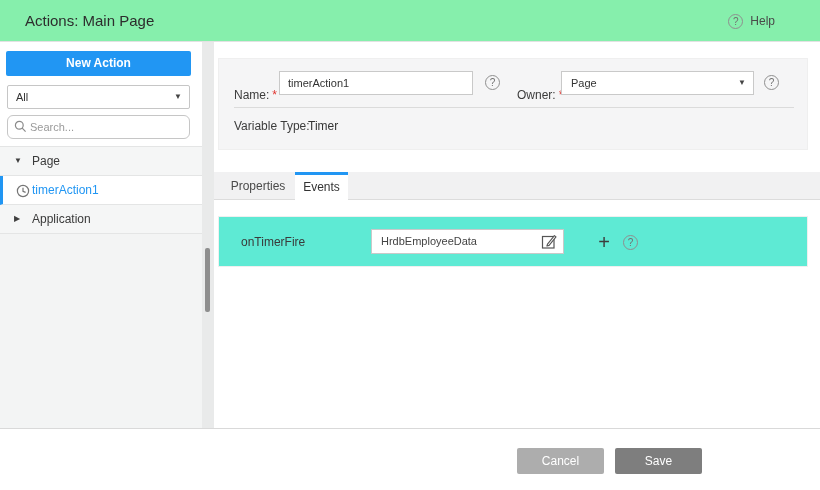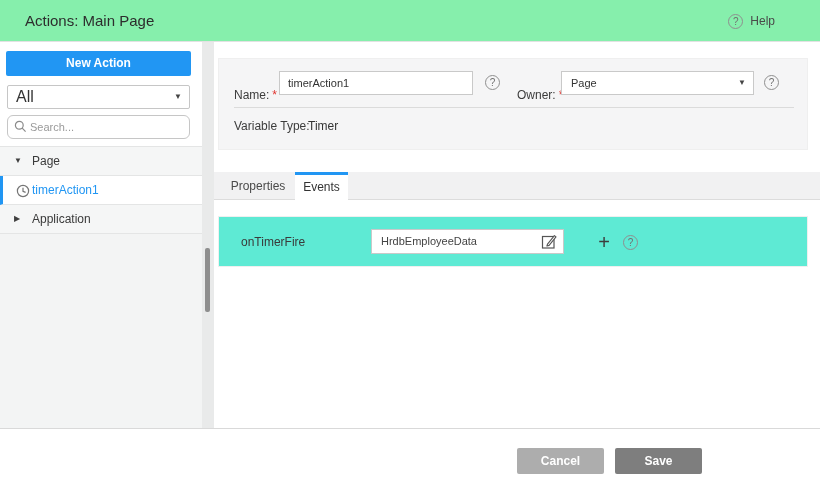--- a/index.html
+++ b/index.html
@@ -11,21 +11,21 @@
   .header { position:absolute; left:0; top:0; width:820px; height:42px; background:#86efac; border-bottom:1px solid #E2E2E2; }
   .header-title { position:absolute; left:25px; top:0; line-height:42px; font-size:15px; color:#2d2d2d; }
   .help-link { position:absolute; right:45px; top:0; height:42px; display:flex; align-items:center; gap:7px; cursor:pointer; }
   .help-circle { display:inline-block; width:15px; height:15px; border:1px solid #8F8F8F; border-radius:50%; color:#707070; font-size:10px; line-height:13px; text-align:center; }
   .help-label { font-size:12px; color:#4a4a4a; }
 
   
   .sidebar { position:absolute; left:0; top:42px; width:202px; height:386px; background:#fff; }
   .new-action-btn { position:absolute; left:6px; top:9px; width:185px; height:25px; background:#2196F3; border:none; border-radius:2px; color:#fff; font-size:12px; font-weight:bold; font-family:inherit; text-align:center; line-height:25px; cursor:pointer; }
   .filter-select { position:absolute; left:7px; top:43px; width:183px; height:24px; background:#fff; border:1px solid #C6C6C6; border-radius:2px; cursor:pointer; }
-  .filter-select .sel-label { position:absolute; left:8px; top:0; line-height:22px; font-size:16px; color:#333; }
+  .filter-select .sel-label { position:absolute; left:8px; top:0; line-height:22px; font-size:11px; color:#333; }
   .sel-arrow { position:absolute; right:7px; top:0; line-height:22px; font-size:8px; color:#444; }
   .search-box { position:absolute; left:7px; top:73px; width:183px; height:24px; background:#fff; border:1px solid #C6C6C6; border-radius:6px; }
   .search-box svg { position:absolute; left:6px; top:4px; }
   .search-input { position:absolute; left:22px; top:1px; width:155px; height:20px; border:none; outline:none; font-size:11px; color:#444; font-family:inherit; background:transparent; }
   .search-input::placeholder { color:#9a9a9a; }
 
   .tree { position:absolute; left:0; top:104px; width:202px; border-top:1px solid #E4E5E5; }
   .tree-row { position:relative; height:29px; border-bottom:1px solid #E4E5E5; cursor:pointer; }
   .tree-row.group { background:#F5F6F6; }
   .tree-row.selected { background:#fff; border-left:3px solid #2196F3; }
@@ -63,21 +63,21 @@
   .events-box { position:absolute; left:4px; top:174px; width:590px; height:51px; background:#5eead4; border:1px solid #EFEFEF; }
   .event-label { position:absolute; left:22px; top:0; line-height:50px; font-size:12px; color:#3a3a3a; }
   .handler-field { position:absolute; left:152px; top:12px; width:193px; height:25px; background:#fff; border:1px solid #C9C9C9; cursor:pointer; }
   .handler-text { position:absolute; left:9px; top:0; line-height:23px; font-size:11px; color:#444; }
   .edit-btn { position:absolute; right:5px; top:3px; width:17px; height:17px; background:none; border:none; padding:0; cursor:pointer; }
   .plus-btn { position:absolute; left:374px; top:0; width:22px; height:50px; background:none; border:none; font-size:20px; font-weight:300; color:#3c3c3c; cursor:pointer; font-family:inherit; line-height:48px; }
   .hc3 { position:absolute; left:404px; top:18px; }
 
   
   .footer { position:absolute; left:0; top:428px; width:820px; height:62px; background:#fff; border-top:1px solid #D9D9D9; }
-  .footer .btn { position:absolute; top:19px; height:26px; border:none; border-radius:2px; color:#fff; font-size:12px; font-weight:bold; font-family:inherit; cursor:pointer; text-align:center; }
+  .footer .btn { position:absolute; top:19px; height:26px; border:none; border-radius:2px; color:#fff; font-size:12px; font-weight:normal; font-family:inherit; cursor:pointer; text-align:center; }
   .btn-cancel { left:517px; width:87px; background:#ADADAD; }
   .btn-save { left:615px; width:87px; background:#7E7E7E; }
   .btn-saveclose { left:713px; width:94px; background:#2196F3; }
 </style>
 </head>
 <body>
 
 <div id="app">
 
   <div class="header">

